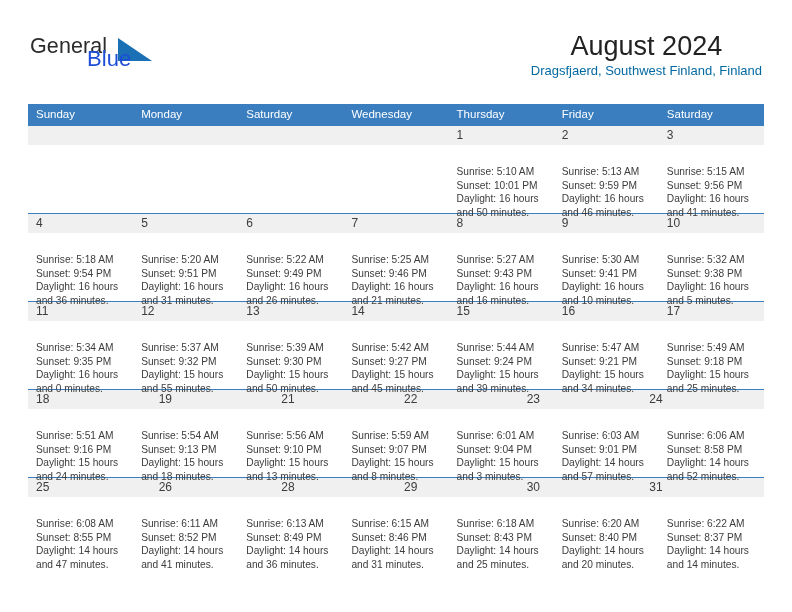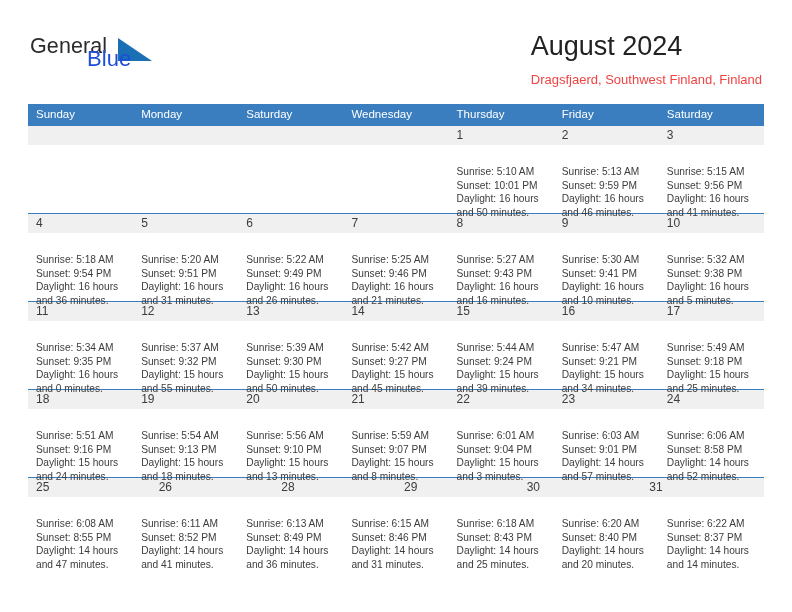--- a/index.html
+++ b/index.html
@@ -60,35 +60,34 @@
     position: absolute;
     left: 88px;
     top: 2px;
     width: 34px;
     height: 23px;
   }
   .title-block {
     position: absolute;
     right: 30px;
     top: 30px;
-    text-align: left;
+    text-align: center;
   }
   .cal-title {
     font-size: 27px;
     line-height: 33px;
     color: #222222;
     font-weight: normal;
     font-family: "Liberation Sans", sans-serif;
     white-space: nowrap;
   }
   .cal-subtitle {
-    margin-top: 9px;
     font-size: 13px;
     line-height: 16px;
-    color: #ef4444;
+    color: #0369a1;
     font-family: "Liberation Sans", sans-serif;
     white-space: nowrap;
   }
 
   
   .calendar {
     position: absolute;
     left: 28px;
     top: 104px;
     width: 736px;
@@ -359,21 +358,20 @@
           <div class="detail-line">Daylight: 15 hours</div>
           <div class="detail-line">and 25 minutes.</div>
         </div>
       </div>
     </div>
 
     <div class="week-row">
       <div class="date-band">
         <div class="date-cell">18</div>
         <div class="date-cell">19</div>
-        <div class="date-cell">20</div>
         <div class="date-cell">21</div>
         <div class="date-cell">22</div>
         <div class="date-cell">23</div>
         <div class="date-cell">24</div>
       </div>
       <div class="detail-band">
         <div class="detail-cell">
           <div class="detail-line">Sunrise: 5:51 AM</div>
           <div class="detail-line">Sunset: 9:16 PM</div>
           <div class="detail-line">Daylight: 15 hours</div>

